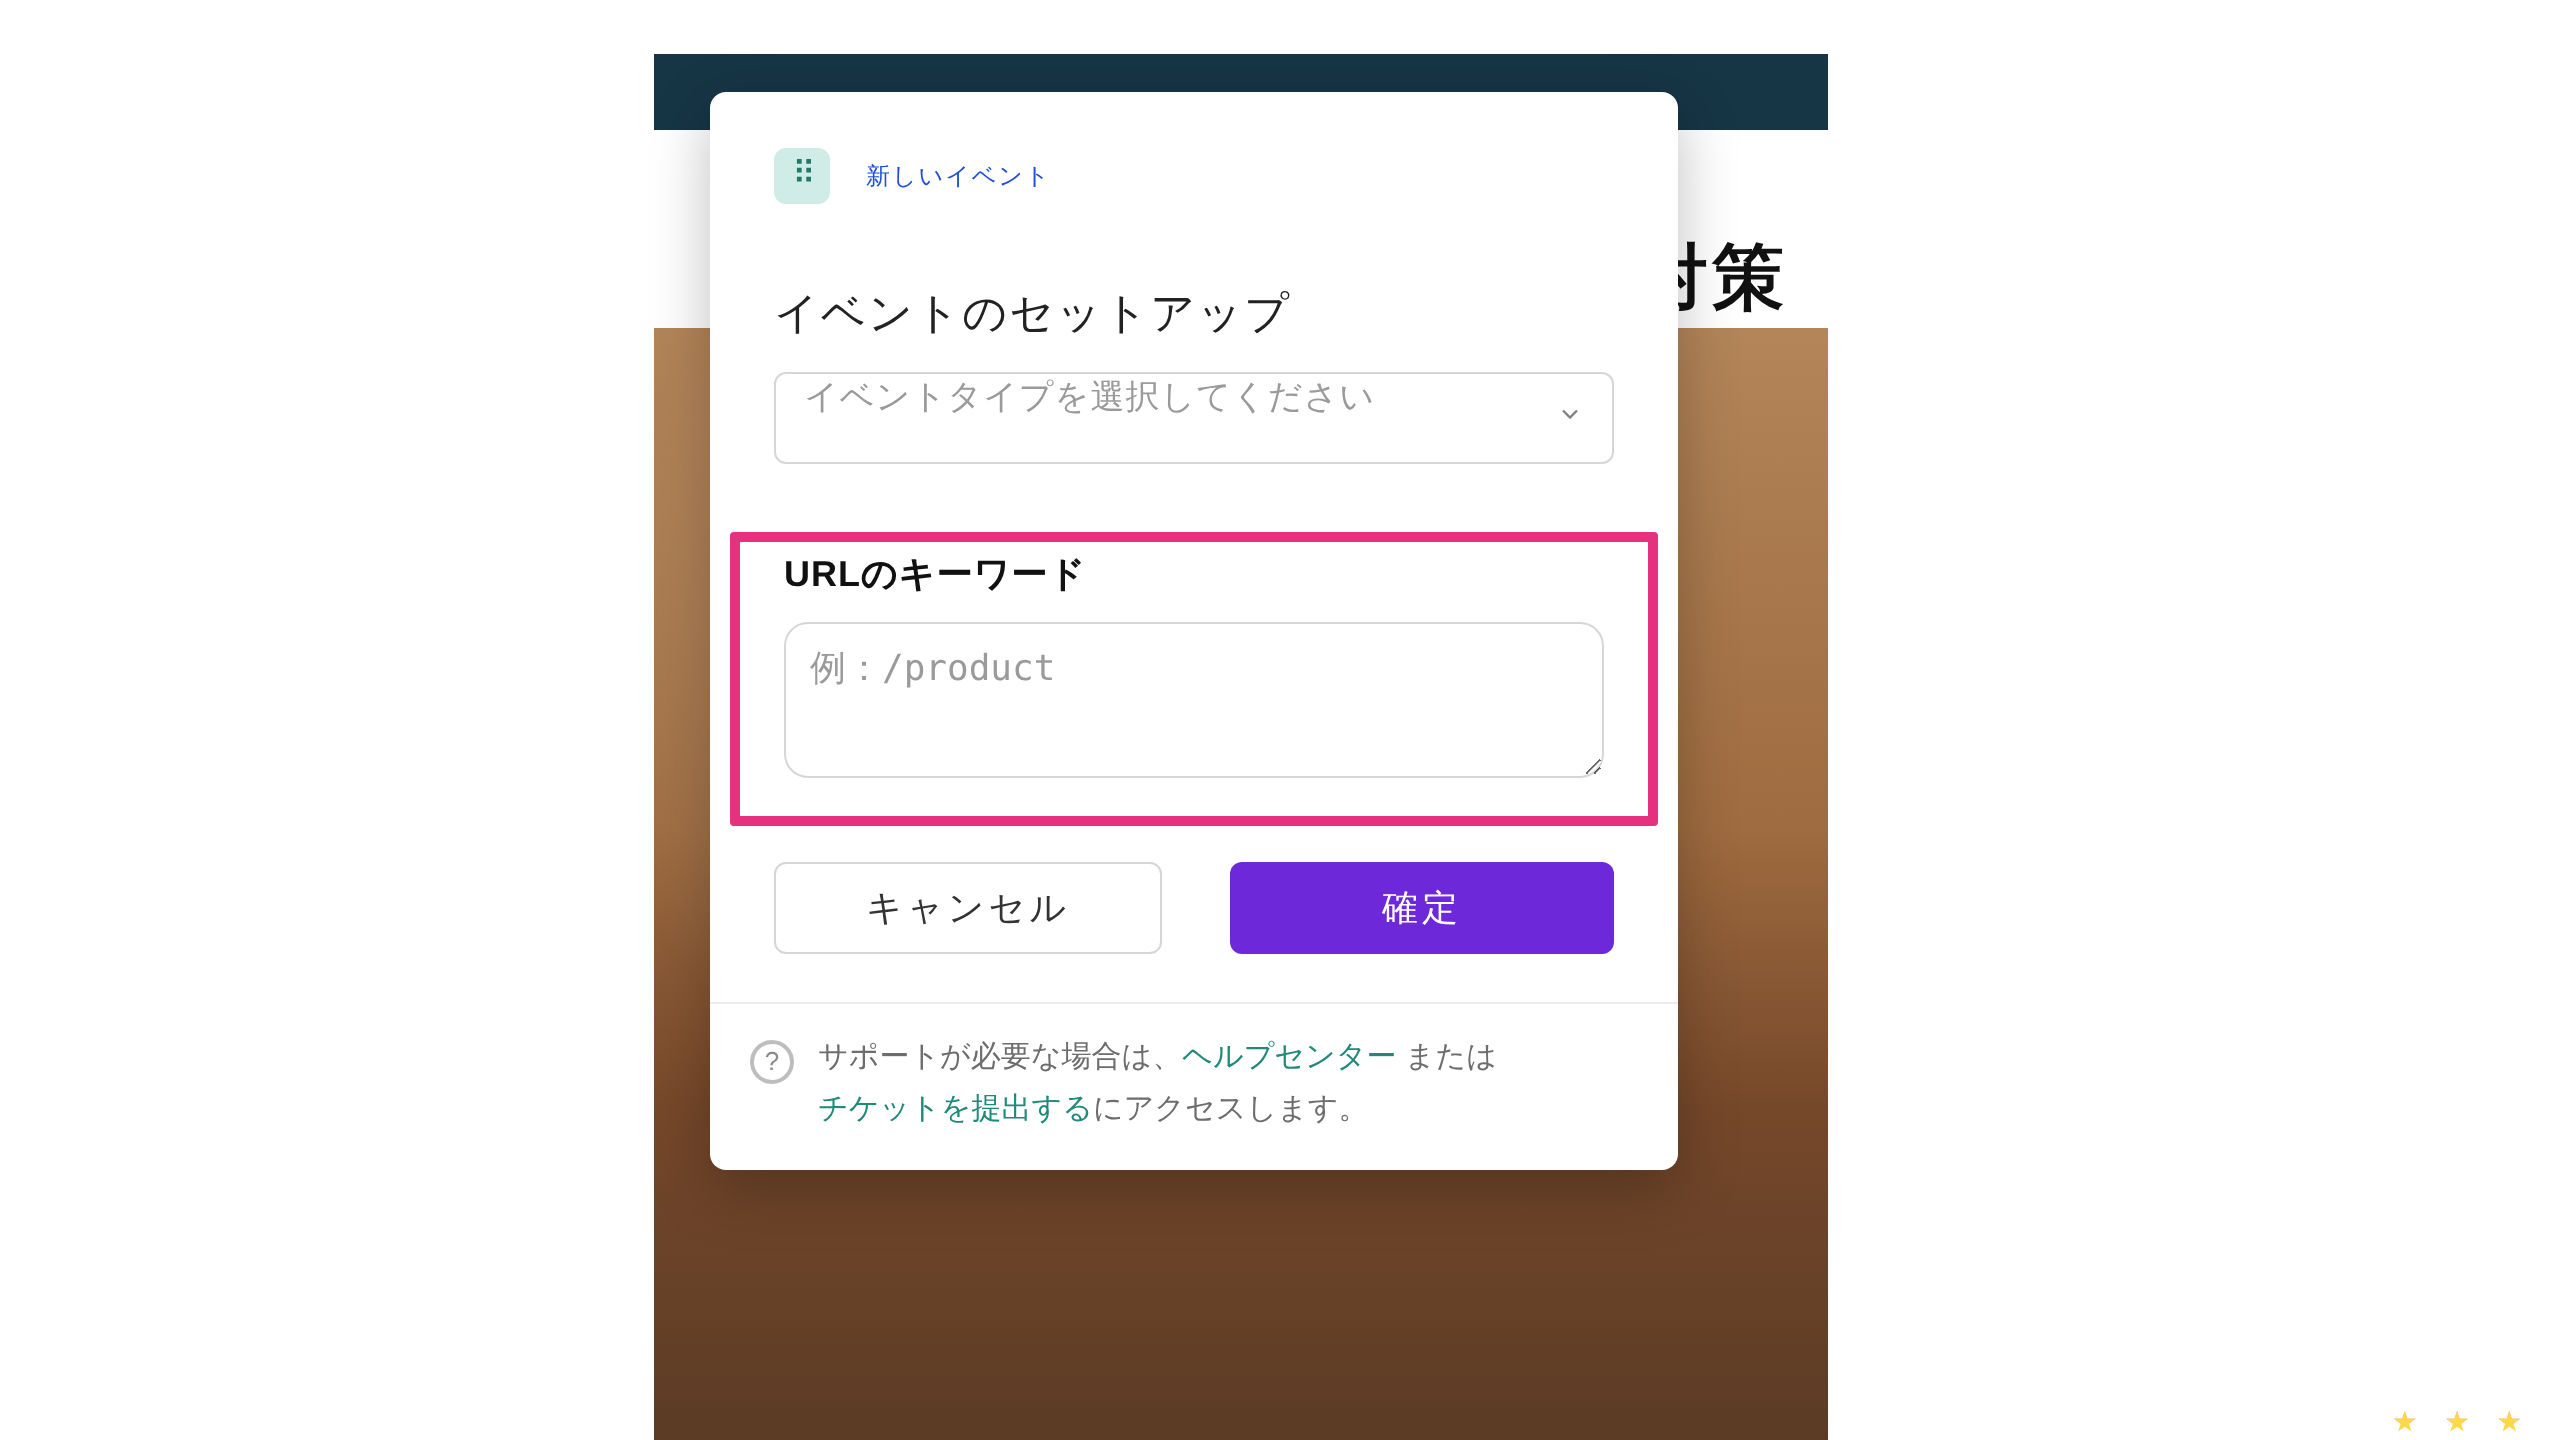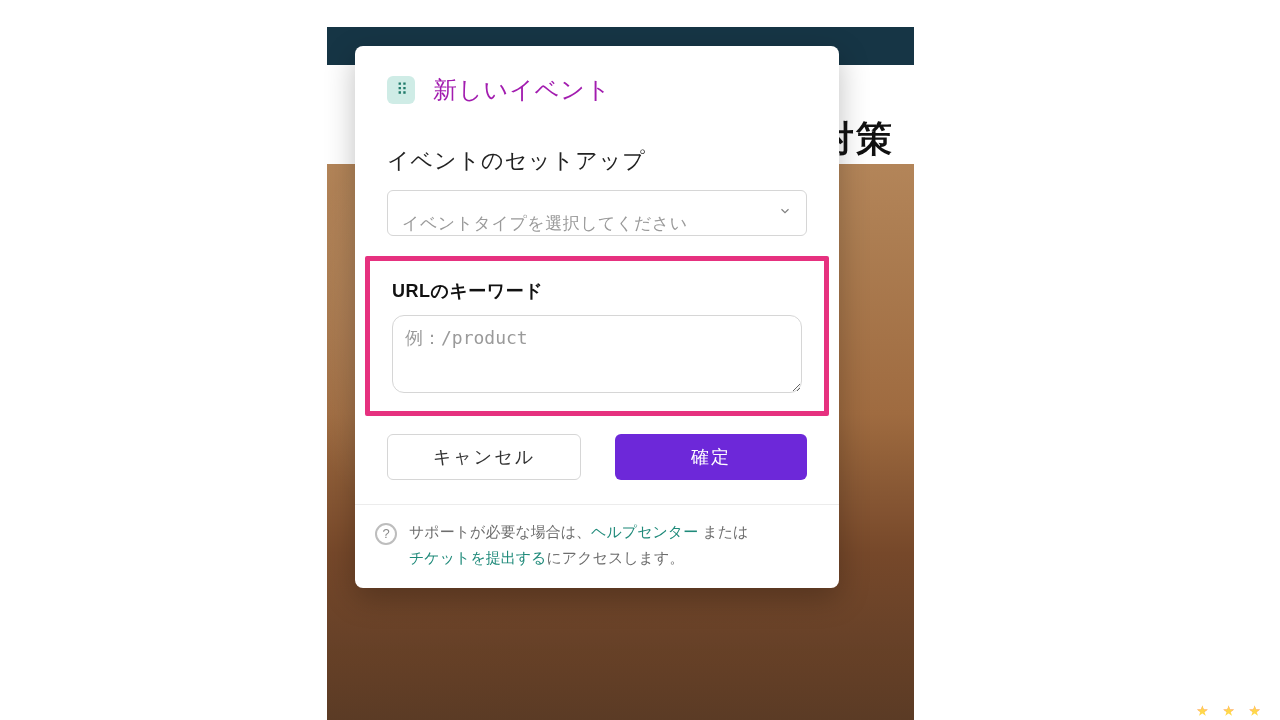--- a/index.html
+++ b/index.html
@@ -14,27 +14,27 @@
       filter: saturate(.9);
     }
     .bgcol .hdtext { position: absolute; top: 88px; right: 20px; font-size: 36px; font-weight: 800; letter-spacing: 2px; color: #111; }
 
     
     .modal { position: absolute; left: 355px; top: 46px; width: 484px; background: #fff; border-radius: 8px; box-shadow: 0 10px 30px rgba(0,0,0,.25); padding: 28px 0 0; }
     .modal-inner { padding: 0 32px; }
     .title-row { display: flex; align-items: center; gap: 18px; margin-bottom: 40px; }
     .title-icon { width: 28px; height: 28px; border-radius: 6px; background: #cfece6; display: flex; align-items: center; justify-content: center; }
     .title-icon span { color: #1f7a6a; font-size: 16px; line-height: 1; letter-spacing: -2px; }
-    .title-text { font-size: 24px; color: #a21caf; letter-spacing: 1px; }
+    .title-text { font-size: 12px; color: #1d4ed8; letter-spacing: 1px; }
 
     .section-label { font-size: 22px; color: #222; margin-bottom: 14px; letter-spacing: 1px; }
-    .select-wrap { position: relative; width: 100%; height: 46px; border: 1px solid #d6d6d6; border-radius: 6px; background: #fff; display: flex; align-items: flex-end; padding: 0 14px; color: #9a9a9a; font-size: 17px; letter-spacing: .5px; margin-bottom: 20px; cursor: pointer; }
+    .select-wrap { position: relative; width: 100%; height: 46px; border: 1px solid #d6d6d6; border-radius: 6px; background: #fff; display: flex; align-items: flex-start; padding: 0 14px; color: #9a9a9a; font-size: 17px; letter-spacing: .5px; margin-bottom: 34px; cursor: pointer; }
     .select-wrap .chev { position: absolute; right: 14px; top: 50%; transform: translateY(-50%); color: #808080; }
 
-    .hl-box { border: 5px solid #e6317f; border-radius: 2px; padding: 14px 22px 14px; margin: 0 -22px 18px; }
+    .hl-box { border: 5px solid #e6317f; border-radius: 2px; padding: 0 22px 14px; margin: 0 -22px 18px; }
     .hl-label { font-size: 18px; font-weight: 700; color: #111; margin: 4px 0 12px; letter-spacing: .5px; }
     .url-input { width: 100%; height: 78px; border: 1px solid #d6d6d6; border-radius: 12px; padding: 10px 12px; font-size: 18px; color: #333; resize: both; }
     .url-input::placeholder { color: #9a9a9a; }
 
     .btn-row { display: flex; gap: 34px; margin: 6px 0 24px; }
     .btn { flex: 1; height: 46px; border-radius: 6px; font-size: 18px; letter-spacing: 2px; display: flex; align-items: center; justify-content: center; cursor: pointer; }
     .btn-cancel { background: #fff; color: #333; border: 1px solid #d6d6d6; }
     .btn-confirm { background: #6d28d9; color: #fff; border: none; }
 
     .footer { border-top: 1px solid #ececec; padding: 14px 20px 18px 20px; display: flex; gap: 12px; align-items: flex-start; color: #6d6d6d; font-size: 15px; line-height: 1.7; }

